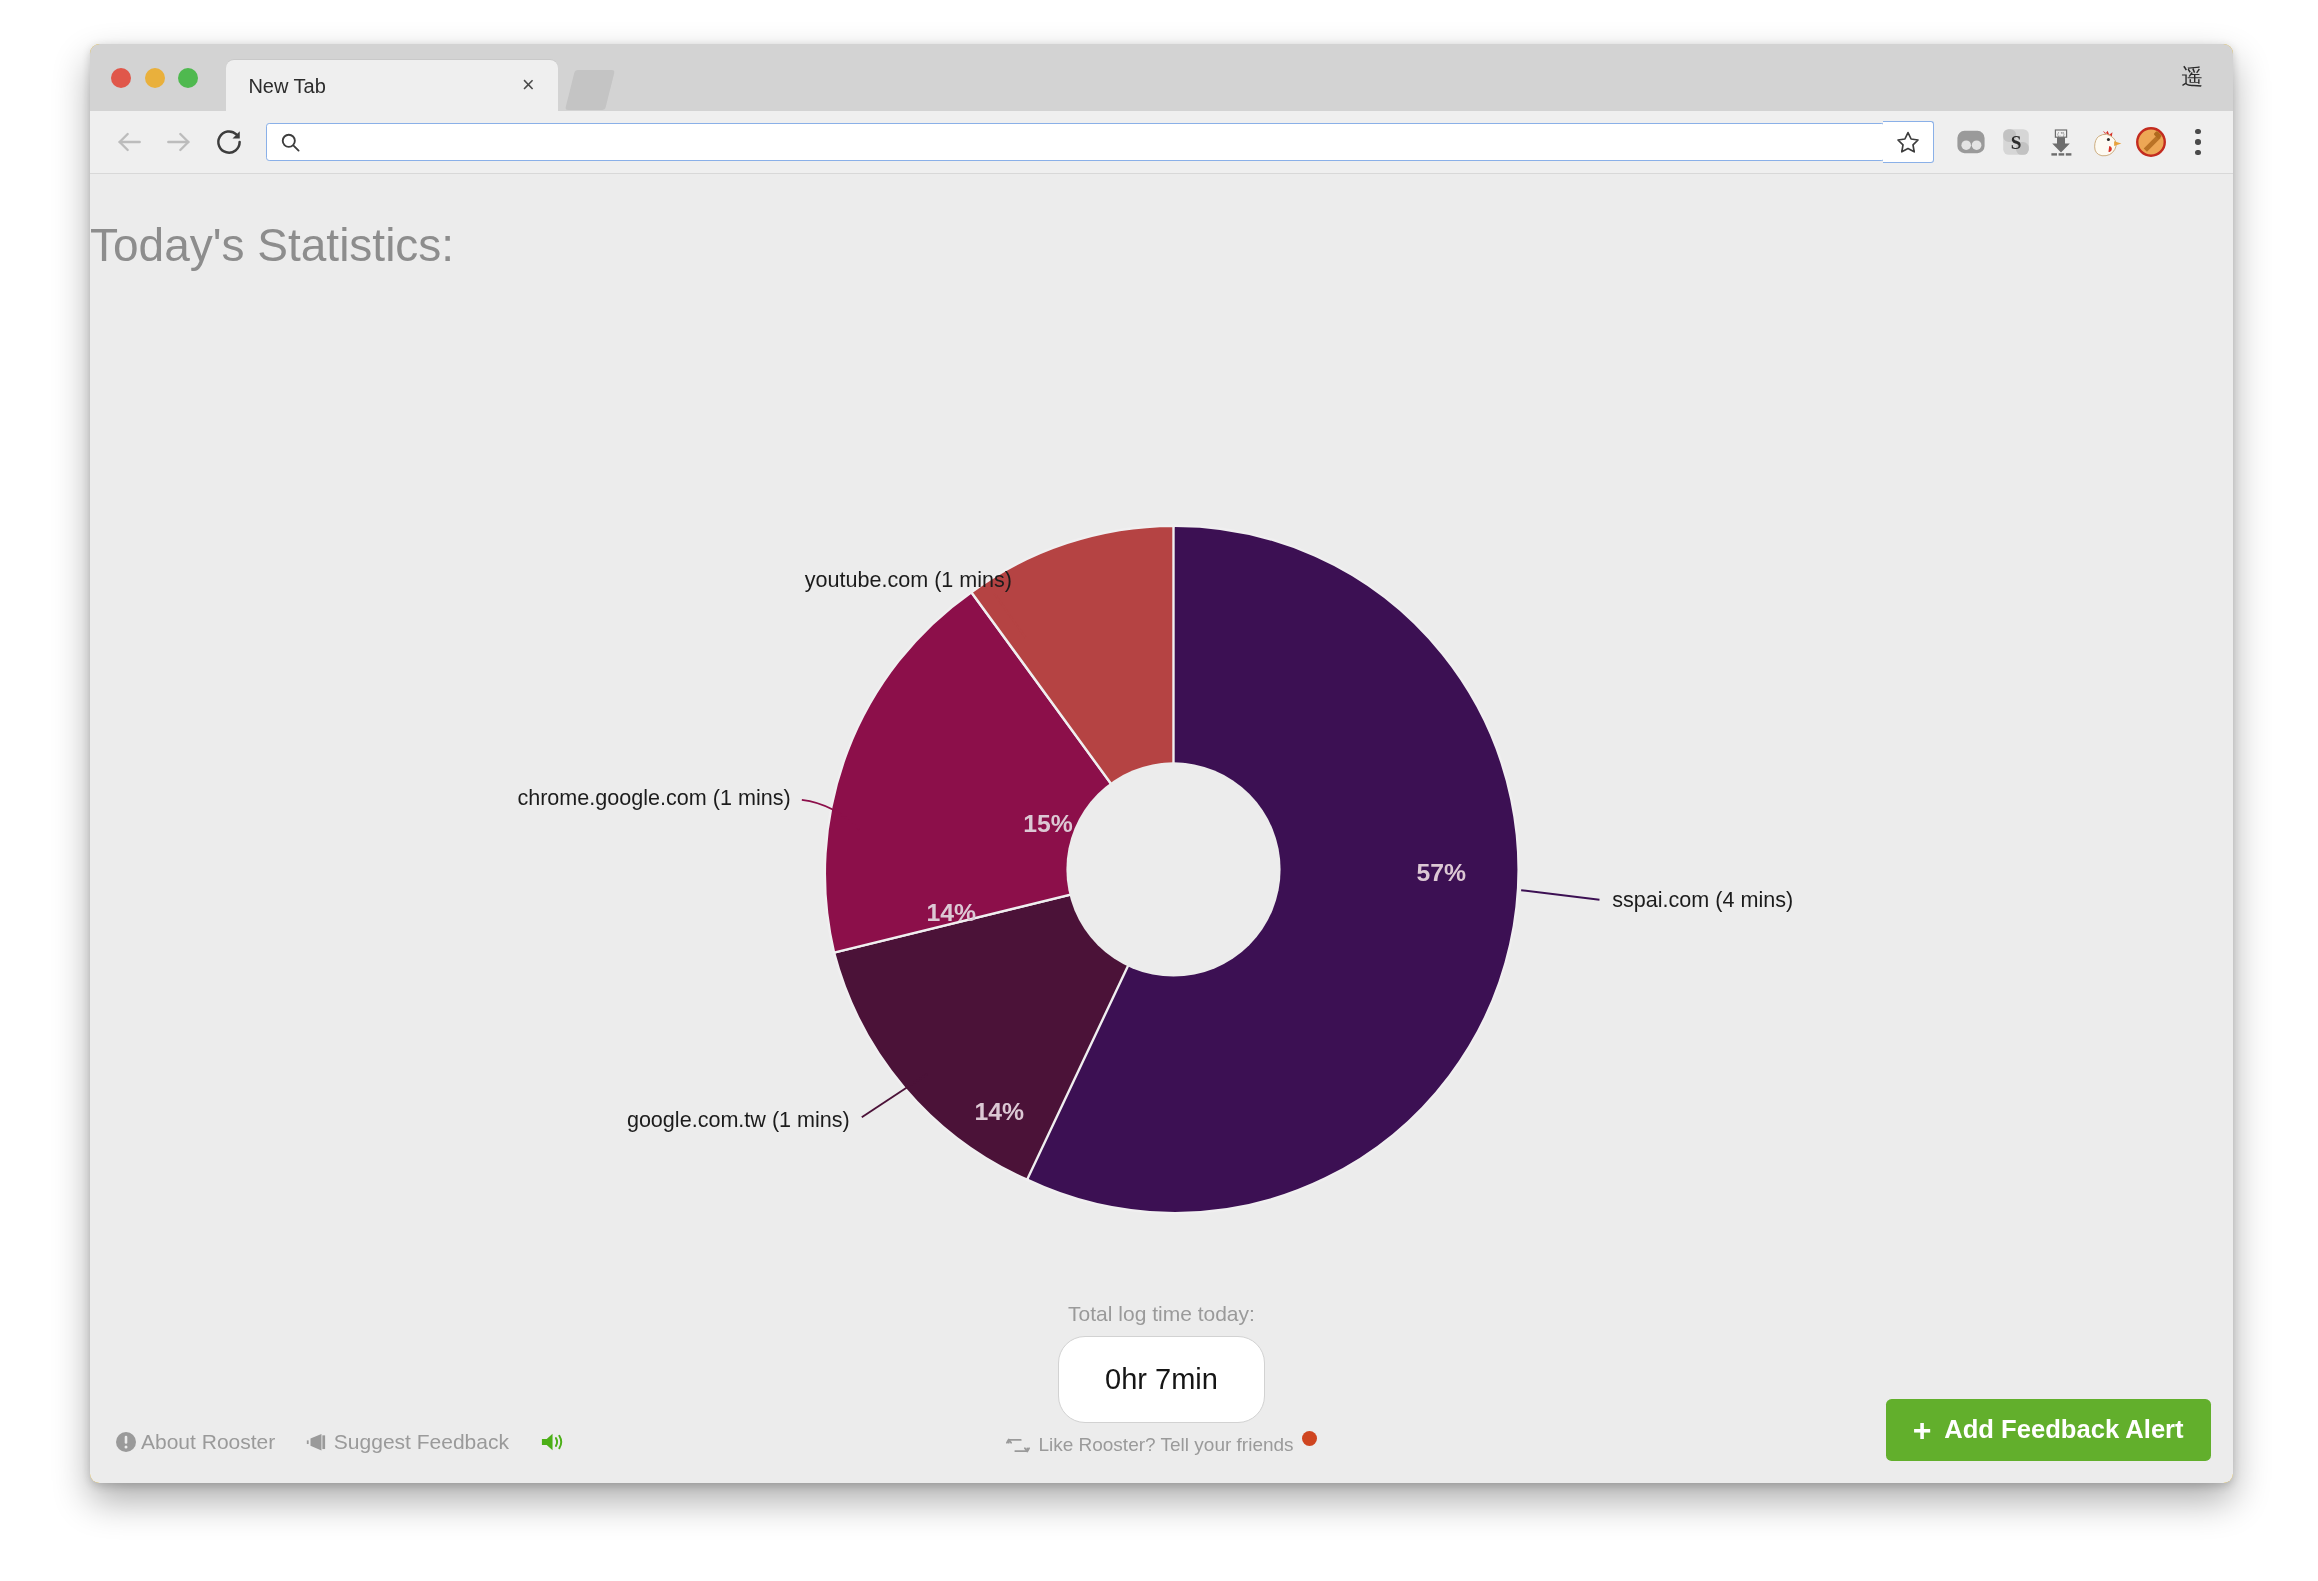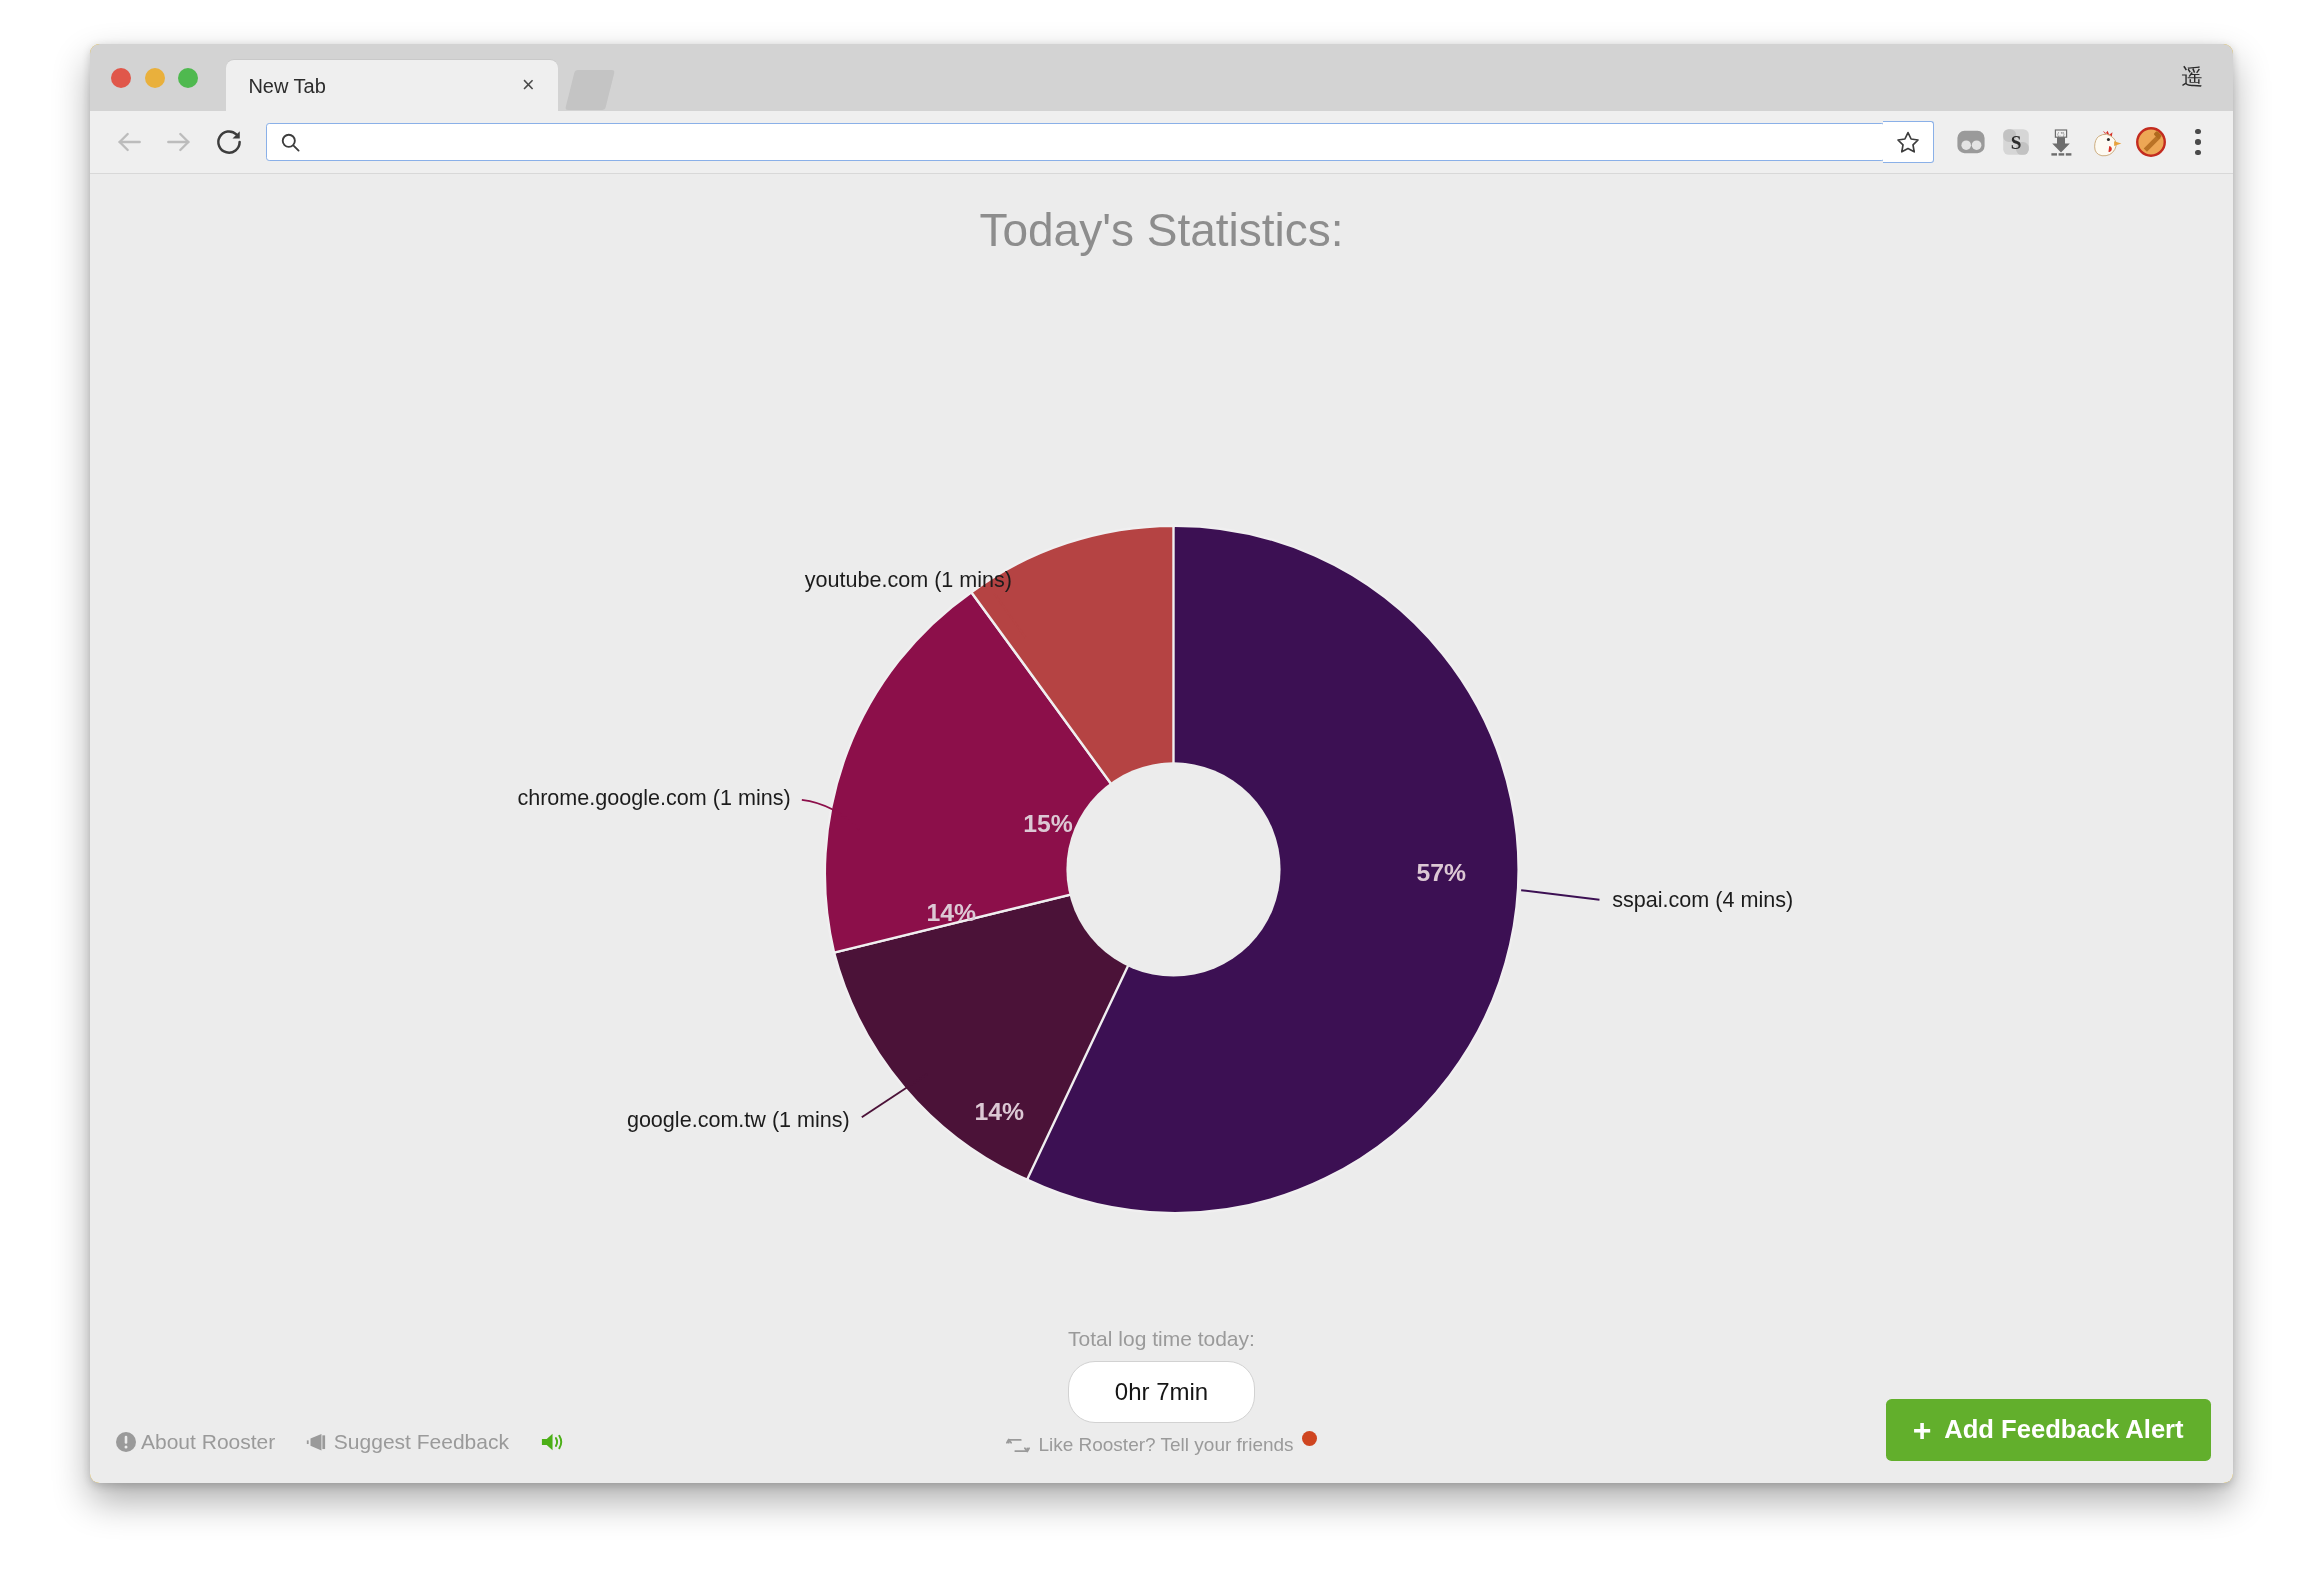--- a/index.html
+++ b/index.html
@@ -167,23 +167,23 @@
 
   
   #page {
     position: relative;
     flex: 1 1 auto;
     background: #ececec;
     overflow: hidden;
   }
   #page-title {
     position: absolute;
-    top: 29px;
+    top: 44px;
     width: 100%;
-    text-align: center;
+    text-align: left;
     font-size: 46px;
     color: #8d8d8d;
     font-weight: 400;
   }
 
   
   #chart-area {
     position: absolute;
     left: 0; top: 96px;
     width: 100%;
@@ -215,22 +215,22 @@
     font-size: 21px;
     color: #9a9a9a;
     margin-bottom: 9.6px;
     margin-top: 44px;
   }
   #total-pill {
     display: inline-block;
     background: #ffffff;
     border: 0.8px solid #d2d2d2;
     border-radius: 27px;
-    padding: 16px 46px;
-    font-size: 24px;
+    padding: 26px 46px;
+    font-size: 29px;
     color: #151515;
   }
   #share-row {
     margin-top: 11.2px;
     font-size: 19px;
     color: #9a9a9a;
     display: flex;
     align-items: center;
     justify-content: center;
     gap: 8px;

